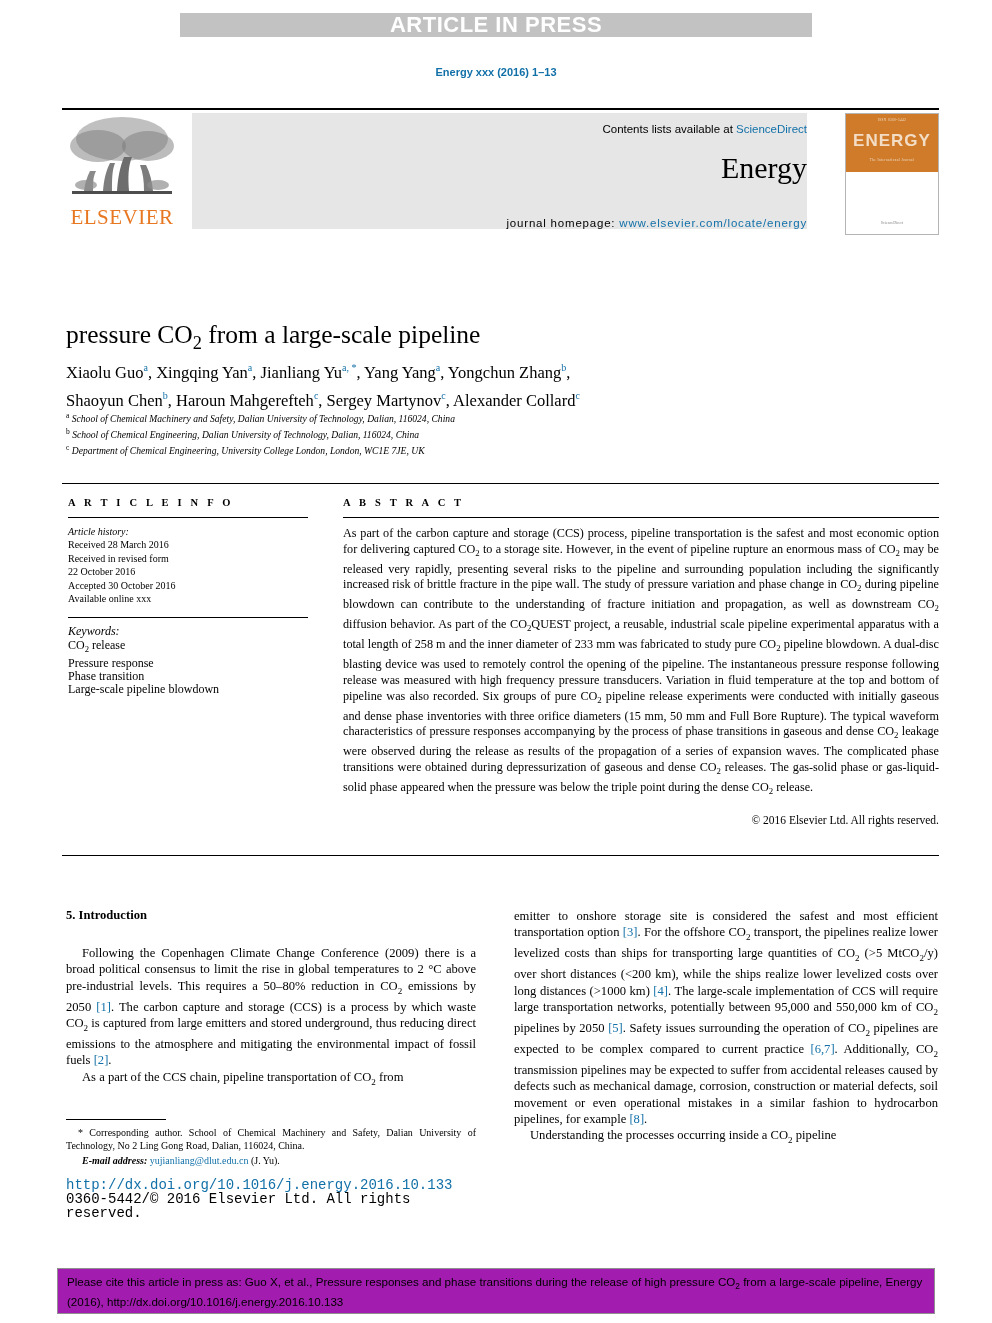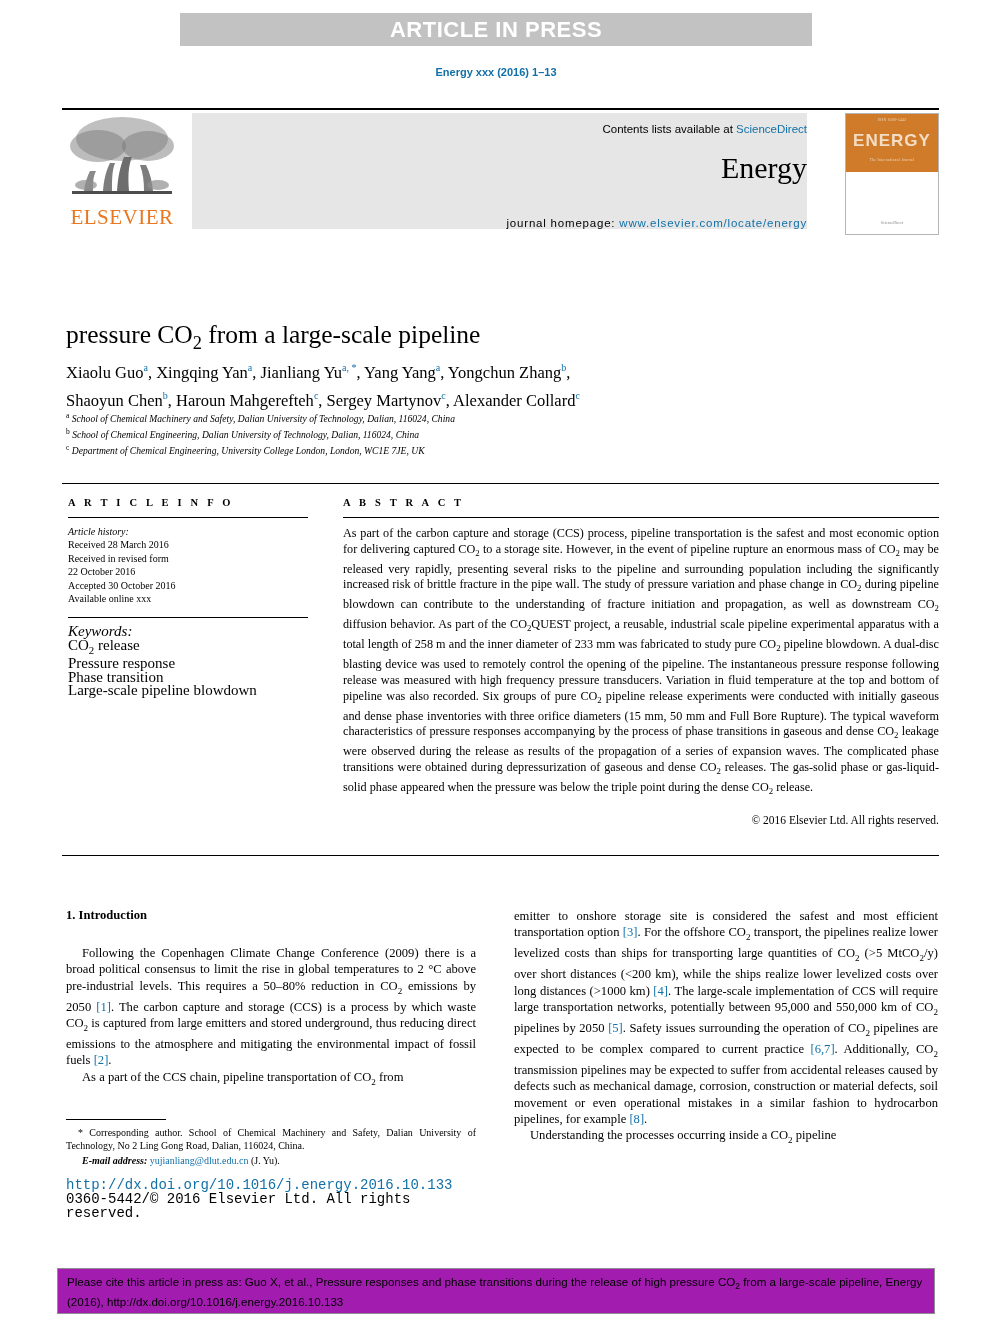--- a/index.html
+++ b/index.html
@@ -15,21 +15,21 @@
     position: relative;
     overflow: hidden;
   }
 
   
   .aip-banner {
     position: absolute;
     left: 180px;
     top: 13px;
     width: 632px;
-    height: 33px;
+    height: 24px;
     background: #c2c2c2;
     display: flex;
     align-items: center;
     justify-content: center;
   }
   .aip-banner span {
     font-family: "Liberation Sans", sans-serif;
     font-weight: bold;
     font-size: 22px;
     letter-spacing: 0.5px;
@@ -236,21 +236,21 @@
     margin-top: 7px;
   }
   .hist-block .it { font-style: italic; }
   .kw-sep {
     height: 1px;
     background: #000;
     margin-top: 12px;
   }
   .kw-block {
     font-family: "Liberation Serif", serif;
-    font-size: 15px;
+    font-size: 12px;
     line-height: 13.4px;
     margin-top: 7px;
   }
   .kw-block .it { font-style: italic; }
 
   .abstract-col {
     position: absolute;
     left: 343px;
     top: 497px;
     width: 596px;
@@ -454,21 +454,21 @@
 <div class="abstract-col">
   <div class="sectlabel">A B S T R A C T</div>
   <div class="hr-thin"></div>
   <div class="abstract-text" id="abstract-text">As part of the carbon capture and storage (CCS) process, pipeline transportation is the safest and most economic option for delivering captured CO<sub>2</sub> to a storage site. However, in the event of pipeline rupture an enormous mass of CO<sub>2</sub> may be released very rapidly, presenting several risks to the pipeline and surrounding population including the significantly increased risk of brittle fracture in the pipe wall. The study of pressure variation and phase change in CO<sub>2</sub> during pipeline blowdown can contribute to the understanding of fracture initiation and propagation, as well as downstream CO<sub>2</sub> diffusion behavior. As part of the CO<sub>2</sub>QUEST project, a reusable, industrial scale pipeline experimental apparatus with a total length of 258 m and the inner diameter of 233 mm was fabricated to study pure CO<sub>2</sub> pipeline blowdown. A dual-disc blasting device was used to remotely control the opening of the pipeline. The instantaneous pressure response following release was measured with high frequency pressure transducers. Variation in fluid temperature at the top and bottom of pipeline was also recorded. Six groups of pure CO<sub>2</sub> pipeline release experiments were conducted with initially gaseous and dense phase inventories with three orifice diameters (15 mm, 50 mm and Full Bore Rupture). The typical waveform characteristics of pressure responses accompanying by the process of phase transitions in gaseous and dense CO<sub>2</sub> leakage were observed during the release as results of the propagation of a series of expansion waves. The complicated phase transitions were obtained during depressurization of gaseous and dense CO<sub>2</sub> releases. The gas-solid phase or gas-liquid-solid phase appeared when the pressure was below the triple point during the dense CO<sub>2</sub> release.</div>
   <div class="copyright-line">© 2016 Elsevier Ltd. All rights reserved.</div>
 </div>
 
 <div class="info-rule-bottom"></div>
 
 <div class="col-left">
-  <div class="sec-head">1. Introduction</div>
+  <div class="sec-head">5. Introduction</div>
   <p class="body-p first" id="left-p1">Following the Copenhagen Climate Change Conference (2009) there is a broad political consensus to limit the rise in global temperatures to 2 °C above pre-industrial levels. This requires a 50–80% reduction in CO<sub>2</sub> emissions by 2050 <span class="ref">[1]</span>. The carbon capture and storage (CCS) is a process by which waste CO<sub>2</sub> is captured from large emitters and stored underground, thus reducing direct emissions to the atmosphere and mitigating the environmental impact of fossil fuels <span class="ref">[2]</span>.</p>
   <p class="body-p" id="left-p2">As a part of the CCS chain, pipeline transportation of CO<sub>2</sub> from</p>
 
   <div class="footnote-rule"></div>
   <div class="footnote">
     <span style="padding-left:12px;">* Corresponding author. School of Chemical Machinery and Safety, Dalian University of Technology, No 2 Ling Gong Road, Dalian, 116024, China.</span>
   </div>
   <div class="footnote" style="margin-top:2px;padding-left:16px;">
     <span class="em-lbl">E-mail address:</span>
     <span class="mail">yujianliang@dlut.edu.cn</span>

